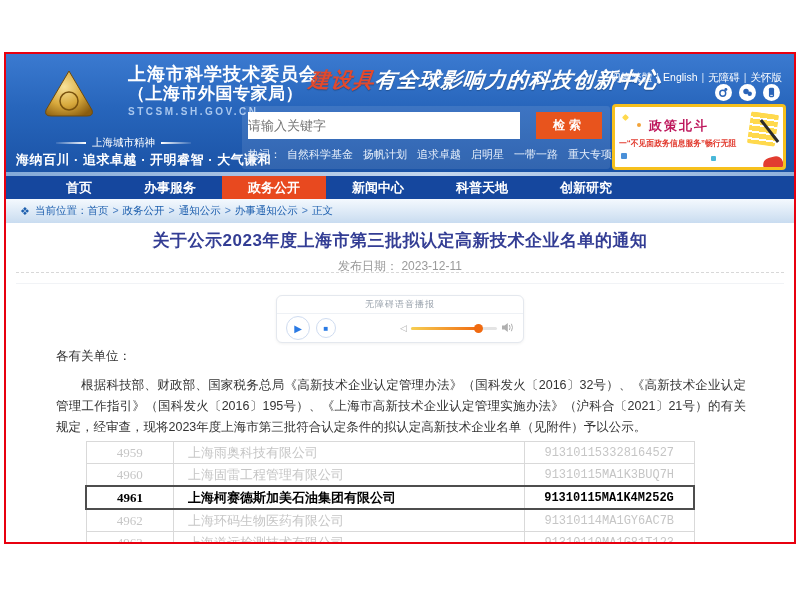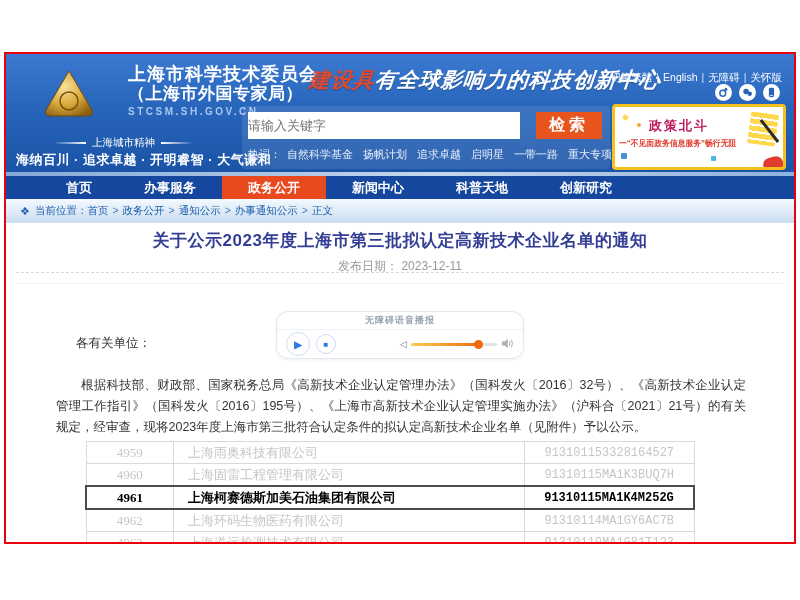--- a/index.html
+++ b/index.html
@@ -30,21 +30,21 @@
     justify-content:center;color:#fff;font-size:10.5px;gap:6px;}
   .spirit-row .ln{height:2px;width:30px;background:linear-gradient(90deg,rgba(255,255,255,.1),#fff);}
   .spirit-row .ln.r{background:linear-gradient(90deg,#fff,rgba(255,255,255,.1));}
   .spirit-text{position:absolute;left:10px;top:97px;color:#fff;font-size:13px;font-weight:bold;
     letter-spacing:.5px;white-space:nowrap;}
   .search-panel{position:absolute;left:236px;top:52px;width:368px;height:63px;
     background:rgba(255,255,255,.10);border-radius:3px;}
   .search-input{position:absolute;left:242px;top:58px;width:272px;height:27px;border:0;outline:0;
     padding:0 0;font-size:13px;color:#333;background:#fff;font-family:"Liberation Sans",sans-serif;}
   .search-btn{position:absolute;left:530px;top:58px;width:66px;height:27px;border:0;
-    background:#e8541d;color:#fff;font-size:16px;font-weight:bold;letter-spacing:4px;cursor:pointer;}
+    background:#e8541d;color:#fff;font-size:12px;font-weight:bold;letter-spacing:4px;cursor:pointer;}
   .hotwords{position:absolute;left:242px;top:93px;font-size:11px;color:#e6effb;white-space:nowrap;}
   .hotwords .hw{margin-right:10px;}
   .hotwords .hw-label{margin-right:6px;}
   
   .banner{position:absolute;left:606px;top:50px;width:168px;height:60px;background:#fff;
     border:3px solid #f6c01d;border-radius:4px;overflow:hidden;}
   .banner .btitle{position:absolute;left:34px;top:10px;font-size:13px;font-weight:bold;
     color:#be185d;letter-spacing:2px;}
   .banner .bsub{position:absolute;left:4px;top:31px;font-size:8.5px;color:#e23c30;
     font-weight:bold;white-space:nowrap;transform:scaleX(.92);transform-origin:left;}
@@ -73,37 +73,37 @@
   .crumbbar .sep{margin:0 4px;color:#4b7fc0;}
 
   
   .content{position:relative;height:228px;background:#fff;}
   .art-title{position:absolute;left:0;right:0;top:6px;text-align:center;font-size:17px;
     font-weight:bold;color:#333d94;letter-spacing:.5px;}
   .art-date{position:absolute;left:0;right:0;top:35px;text-align:center;font-size:12px;color:#999;}
   .dotline{position:absolute;left:10px;right:10px;top:49px;border-top:1px dashed #d8d8d8;}
   .faintline{position:absolute;left:10px;right:10px;top:60px;border-top:1px solid #f1f3f6;}
 
-  .audio{position:absolute;left:50%;transform:translateX(-50%);top:88px;width:246px;height:46px;
-    background:#fff;border:1px solid #e4e8ee;border-radius:12px;box-shadow:0 1px 3px rgba(0,0,0,.06);font-weight:bold;}
+  .audio{position:absolute;left:50%;transform:translateX(-50%);top:72px;width:246px;height:46px;
+    background:#fff;border:1px solid #e4e8ee;border-radius:6px;box-shadow:0 1px 3px rgba(0,0,0,.06);}
   .audio-title{height:17px;line-height:17px;text-align:center;font-size:9px;color:#9aa3ad;
     border-bottom:1px solid #eef1f5;letter-spacing:1px;}
   .audio-controls{display:flex;align-items:center;height:28px;padding:0 9px;}
   .btn-circle{border-radius:50%;background:#fff;border:1px solid #cfdcf0;display:flex;
     align-items:center;justify-content:center;cursor:pointer;}
   .play-btn{width:22px;height:22px;margin-right:6px;color:#2a7ae4;font-size:10px;}
   .stop-btn{width:18px;height:18px;color:#2a7ae4;font-size:8px;}
   .audio-spacer{flex:1;}
   .vol-low{color:#b0b0b0;font-size:9px;margin-right:4px;}
   .vol-track{position:relative;width:86px;height:3px;background:#e4e4e4;border-radius:2px;margin-right:5px;}
   .vol-fill{position:absolute;left:0;top:0;height:3px;width:68px;border-radius:2px;
     background:linear-gradient(90deg,#f7cf52,#f06a10);}
   .vol-knob{position:absolute;left:63px;top:-3px;width:9px;height:9px;border-radius:50%;background:#f06a10;}
 
-  .salutation{position:absolute;left:50px;top:112px;font-size:12.5px;color:#333;margin-left:20px;}
+  .salutation{position:absolute;left:50px;top:125px;font-size:12.5px;color:#333;}
   .paragraph{position:absolute;left:50px;top:152px;width:690px;font-size:12.5px;color:#333;
     line-height:21px;text-indent:2em;text-align:justify;}
 
   
   .tbl{position:absolute;left:79px;top:218px;border-collapse:collapse;table-layout:fixed;
     font-family:"Liberation Serif",serif;}
   .tbl td{border:1px solid #d9d9d9;height:21px;font-size:13px;color:#c6c6c6;padding:0 6px;
     overflow:hidden;white-space:nowrap;}
   .tbl td.serial{width:74px;text-align:center;}
   .tbl td.company{width:330px;text-align:left;padding-left:14px;}

